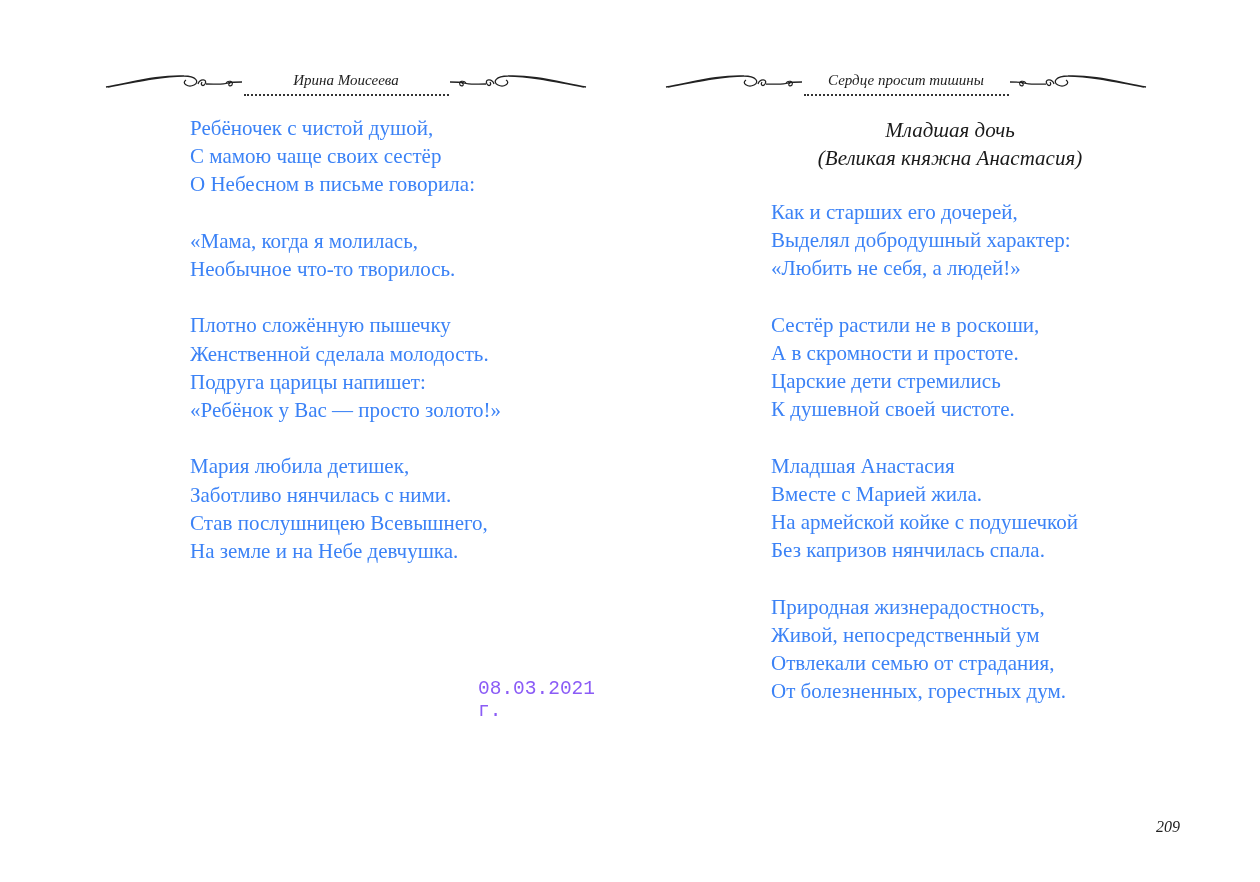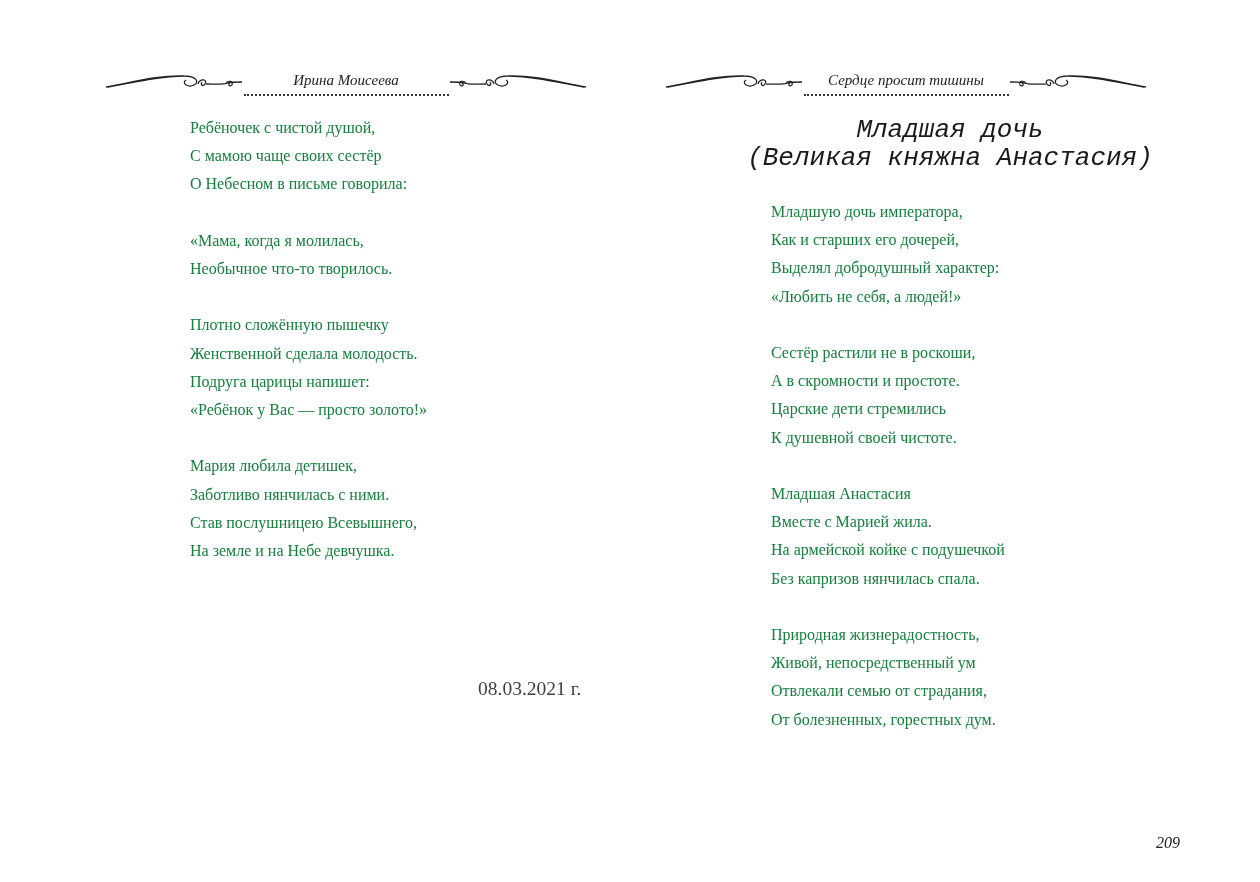--- a/index.html
+++ b/index.html
@@ -14,33 +14,33 @@
   .page.left .running-head { left:104px; width:484px; }
   .page.right .running-head { left:34px; width:484px; }
   .ornament { position:absolute; top:4px; width:140px; height:22px; }
   .ornament.l { left:0; }
   .ornament.r { right:0; }
   .rh-title { position:absolute; top:6px; left:0; right:0; text-align:center;
               font-family:"Liberation Serif", serif; font-style:italic; font-size:15px; color:#222; }
   .rh-dots { position:absolute; top:28px; left:140px; width:205px; height:0;
              border-top:2px dotted #333; }
 
-  .poem { position:absolute; font-family:"Liberation Serif", serif; font-size:16px; line-height:28.2px; color:#15803d; }
+  .poem { position:absolute; font-family:"Liberation Serif", serif; font-size:21px; line-height:28.2px; color:#3b82f6; }
   .page.left .poem { left:190px; top:114px; }
   .page.right .poem { left:141px; top:198px; }
   .stanza { margin-bottom:28.2px; }
   .line { white-space:nowrap; }
 
   .poem-title { position:absolute; left:0; width:630px; top:116px; text-align:center;
-                font-family:Liberation Mono, monospace; font-style:italic; font-size:26px; line-height:28px; color:#1a1a1a; }
+                font-family:Liberation Serif, serif; font-style:italic; font-size:21px; line-height:28px; color:#1a1a1a; }
   .poem-title .t1 { display:block; padding-left:10px; }
   .poem-title .t2 { display:block; padding-left:10px; }
 
-  .date { position:absolute; left:478px; top:678px; font-family:Liberation Serif, serif; font-size:19.5px; color:#404040; }
-  .page-number { position:absolute; left:526px; top:818px; font-family:"Liberation Serif", serif; font-style:italic; font-size:16px; color:#222;margin-top:16px; }
+  .date { position:absolute; left:478px; top:678px; font-family:Liberation Mono, monospace; font-size:19.5px; color:#8b5cf6; }
+  .page-number { position:absolute; left:526px; top:818px; font-family:"Liberation Serif", serif; font-style:italic; font-size:16px; color:#222; }
 </style>
 </head>
 <body>
 
 <div class="spread">
 
   <div class="page left">
     <div class="running-head">
       <svg class="ornament l" viewBox="0 0 140 22">
         <path d="M2 17 C 30 12, 55 5, 80 6 C 92 6, 96 12, 90 15 C 84 18, 77 13, 82 10 M 80 6 C 60 6, 35 11, 4 17" fill="none" stroke="#222" stroke-width="1.3"></path>
@@ -99,21 +99,20 @@
       </svg>
     </div>
 
     <div class="poem-title">
       <span class="t1">Младшая дочь</span>
       <span class="t2">(Великая княжна Анастасия)</span>
     </div>
 
     <div class="poem">
       <div class="stanza">
-        <div class="line">Младшую дочь императора,</div>
         <div class="line">Как и старших его дочерей,</div>
         <div class="line">Выделял добродушный характер:</div>
         <div class="line">«Любить не себя, а людей!»</div>
       </div>
       <div class="stanza">
         <div class="line">Сестёр растили не в роскоши,</div>
         <div class="line">А в скромности и простоте.</div>
         <div class="line">Царские дети стремились</div>
         <div class="line">К душевной своей чистоте.</div>
       </div>

